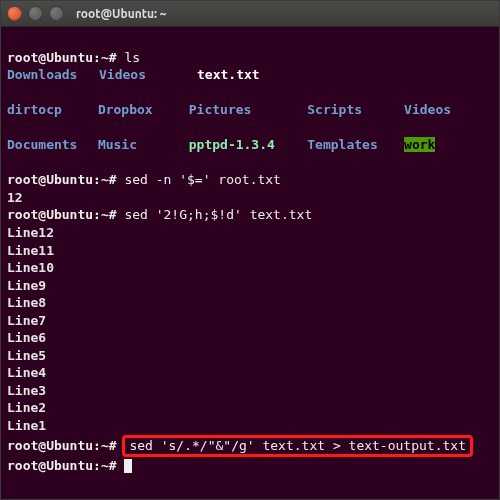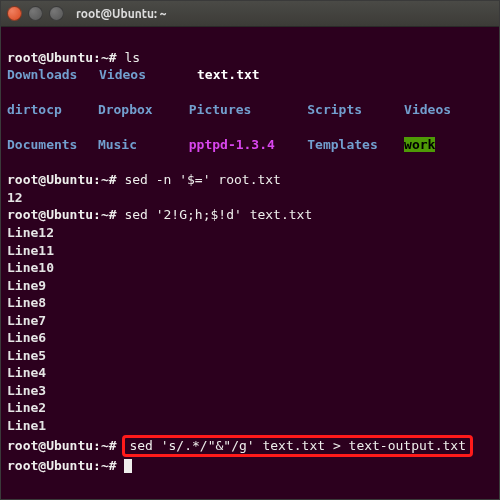--- a/index.html
+++ b/index.html
@@ -48,21 +48,21 @@
     background: #2c001e;
     color: #eeeeec;
     padding: 4px 6px;
     line-height: 1.35;
     white-space: pre;
     overflow: hidden;
   }
   .prompt-host { color: #eeeeec; font-weight: bold; }
   .cmd { color: #eeeeec; }
   .dir-blue { color: #729fcf; font-weight: bold; }
-  .dir-green { color: #d946ef; font-weight: bold; }
+  .dir-green { color: #86efac; font-weight: bold; }
   .sel-green { background: #4e9a06; color: #000000; font-weight: bold; }
   .file-white { color: #ffffff; font-weight: bold; }
   .out { color: #e5e5e5; font-weight: bold;}
   .ls-row { display: flex; }
   .ls-col { width: 92px; }
   .ls-col.w2 { width: 120px; }
   .ls-col.w3 { width: 98px; }
   .ls-col.w4 { width: 90px; }
   .hlbox {
     display: inline-block;

